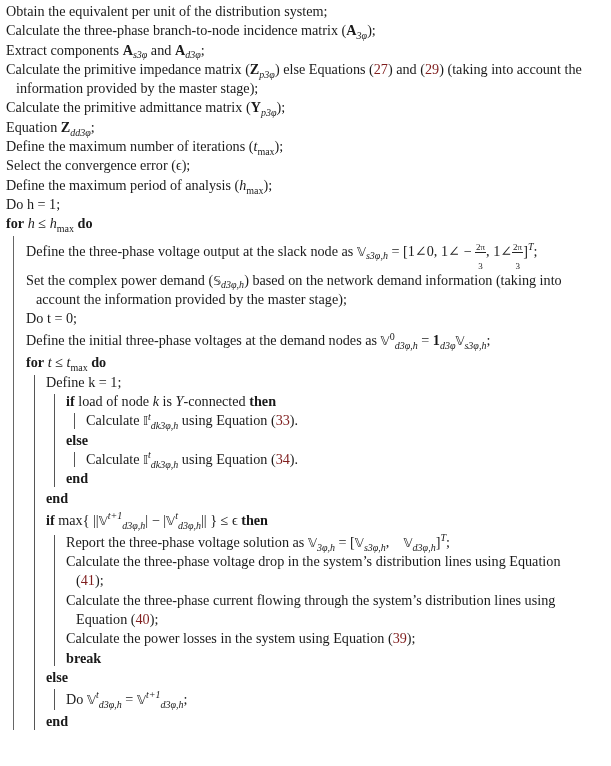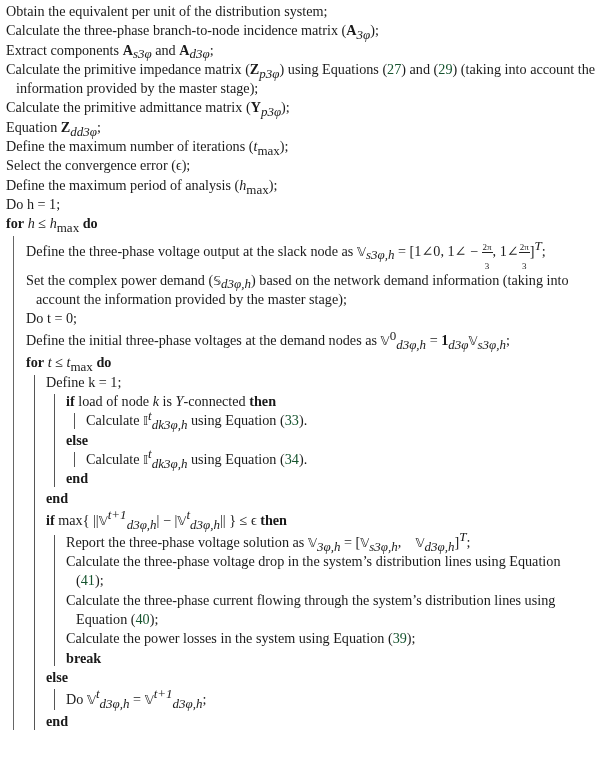--- a/index.html
+++ b/index.html
@@ -7,43 +7,43 @@
     width: 611px; height: 766px; overflow: hidden;
     font-family: "Liberation Serif", "DejaVu Serif", serif;
     font-size: 14.2px; color: #1a1a1a;
   }
   .algo { position: relative; padding: 2px 0 0 6px; }
   .ln { position: relative; line-height: 19.3px; white-space: nowrap; }
   .cont { padding-left: 10px; }
   .b { font-weight: bold; }
   .m { font-style: italic; }
   .mb { font-weight: bold; font-style: normal; }
-  .ref { color: #14532d; }
-  sub, sup { font-size: 13px; line-height: 0; margin-top: 12px; }
+  .ref { color: #7f1d1d; }
+  sub, sup { font-size: 10px; line-height: 0; margin-top: 12px; }
   .blk { position: relative; padding-left: 20px; }
   .blk::before {
     content: ""; position: absolute; left: 8px; top: 2px; bottom: 2px;
     border-left: 1px solid #555;
   }
   .blk.outer::before { border-left: 1.6px solid #666; left: 7px; }
   .frac { display: inline-block; vertical-align: middle; text-align: center; font-size: 9px; line-height: 9px; }
   .frac span { display: block; margin-top: 9px; }
   .frac .num { border-bottom: 0.8px solid #222; padding: 0 1px; }
   .tall { line-height: 24px; }
   .db { font-family: "DejaVu Sans", sans-serif; font-size: 12.5px; }
 </style>
 </head>
 <body>
 
 <div class="algo">
 
   <div class="ln">Obtain the equivalent per unit of the distribution system;</div>
   <div class="ln"><span>Calculate the three-phase branch-to-node incidence matrix (</span><span class="mb">A</span><sub class="m">3φ</sub><span>);</span></div>
   <div class="ln"><span>Extract components </span><span class="mb">A</span><sub class="m">s3φ</sub><span> and </span><span class="mb">A</span><sub class="m">d3φ</sub><span>;</span></div>
-  <div class="ln"><span>Calculate the primitive impedance matrix (</span><span class="mb">Z</span><sub class="m">p3φ</sub><span>) using Equations (</span><span class="ref">27</span><span>) and (</span><span class="ref">29</span><span>) (taking into account the</span></div>
+  <div class="ln"><span>Calculate the primitive impedance matrix (</span><span class="mb">Z</span><sub class="m">p3φ</sub><span>) else Equations (</span><span class="ref">27</span><span>) and (</span><span class="ref">29</span><span>) (taking into account the</span></div>
   <div class="ln cont">information provided by the master stage);</div>
   <div class="ln"><span>Calculate the primitive admittance matrix (</span><span class="mb">Y</span><sub class="m">p3φ</sub><span>);</span></div>
   <div class="ln"><span>Equation </span><span class="mb">Z</span><sub class="m">dd3φ</sub><span>;</span></div>
   <div class="ln"><span>Define the maximum number of iterations (</span><span class="m">t</span><sub>max</sub><span>);</span></div>
   <div class="ln">Select the convergence error (ϵ);</div>
   <div class="ln"><span>Define the maximum period of analysis (</span><span class="m">h</span><sub>max</sub><span>);</span></div>
   <div class="ln">Do h = 1;</div>
 
   <div class="ln"><span class="b">for</span> <span class="m">h ≤ h</span><sub>max</sub> <span class="b">do</span></div>
   <div class="blk outer">

